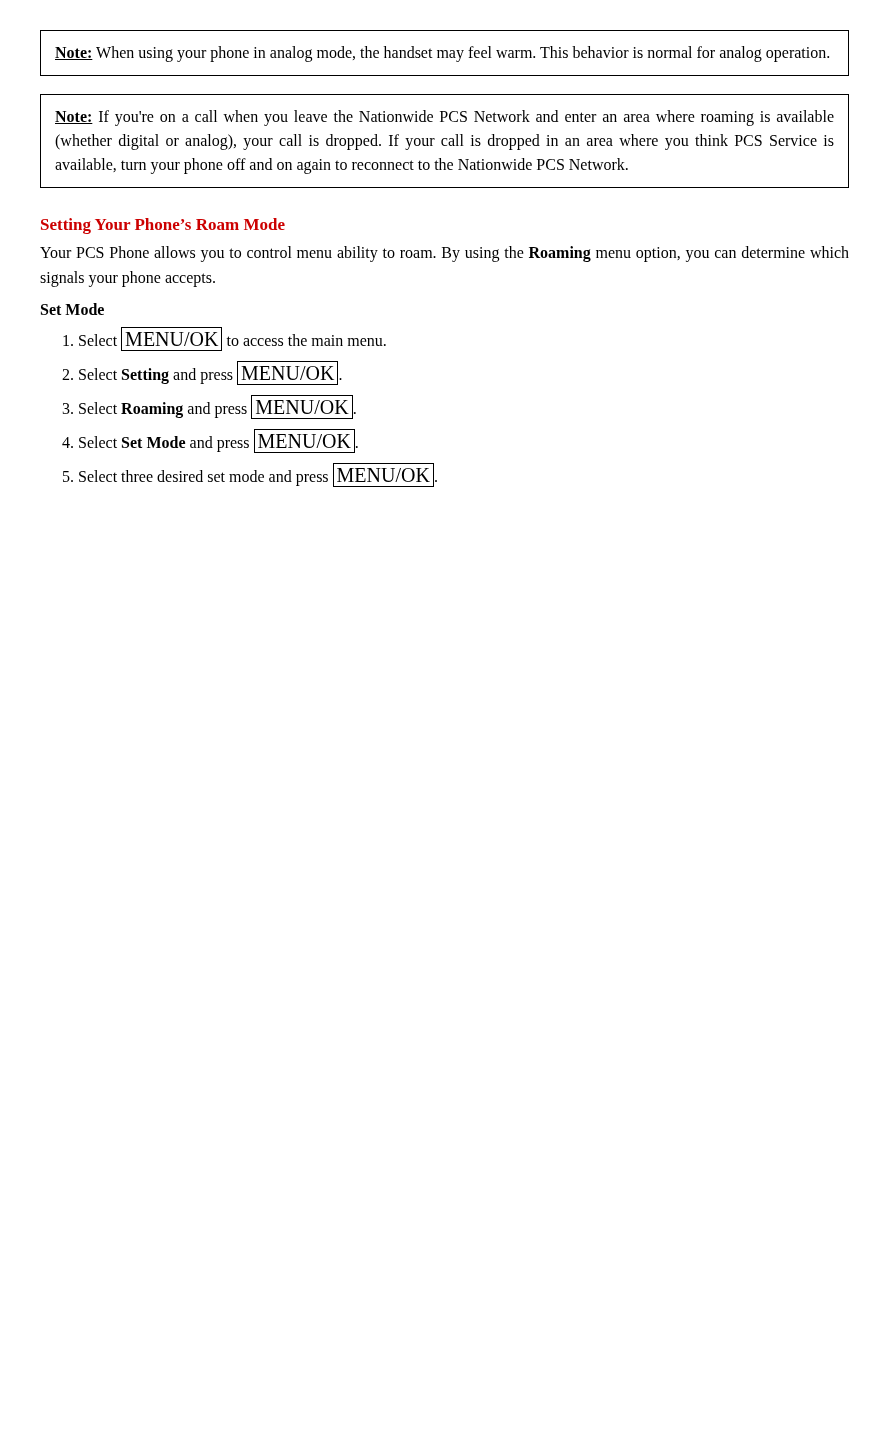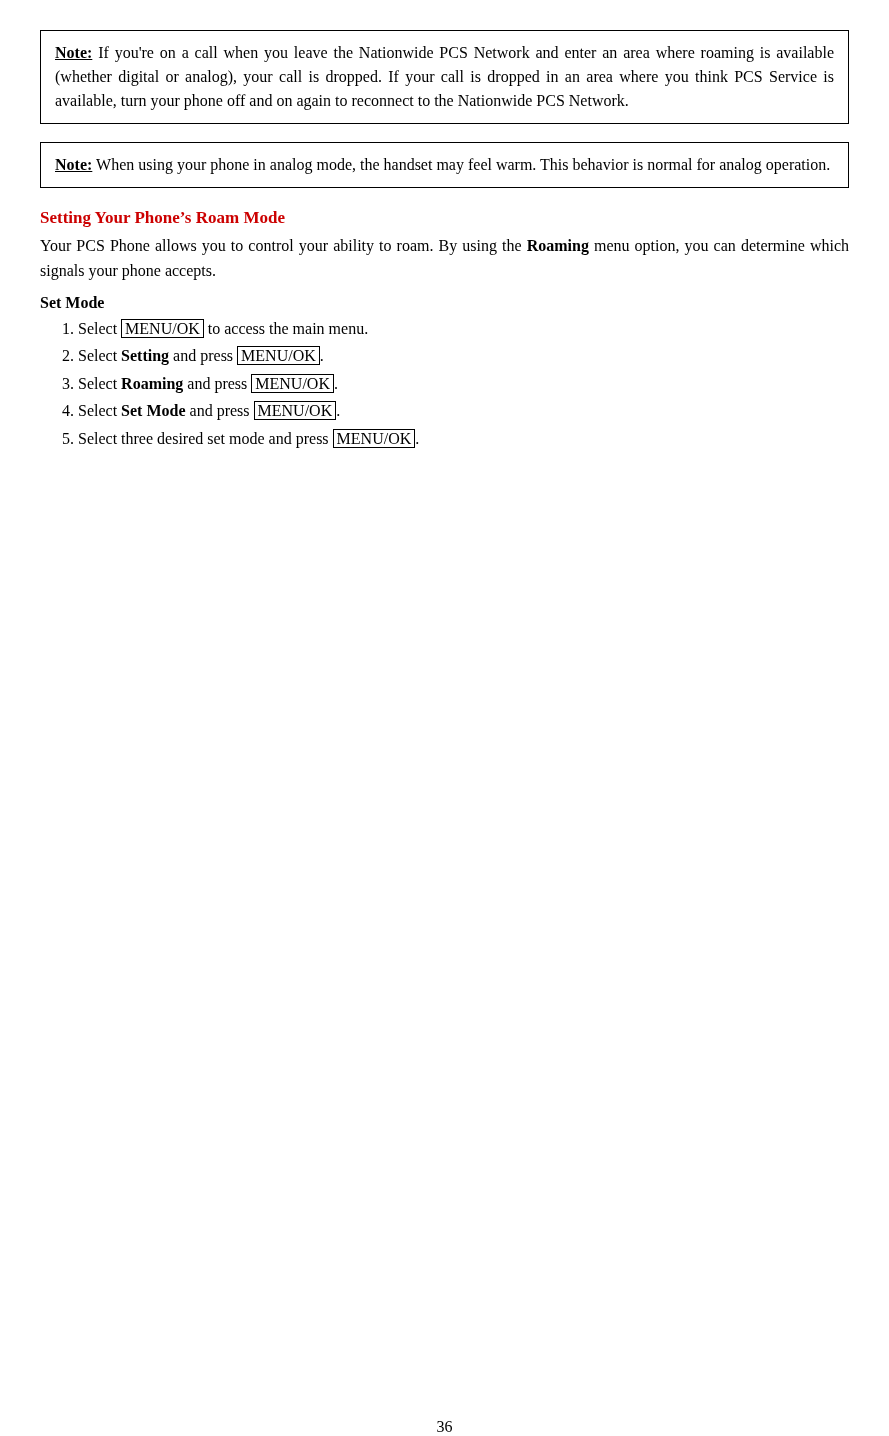--- a/index.html
+++ b/index.html
@@ -32,21 +32,21 @@
     .note-label {
       font-weight: bold;
       text-decoration: underline;
     }
 
     .section-heading {
       color: #cc0000;
       font-weight: bold;
       font-size: 17px;
       margin-bottom: 6px;
-      margin-top: 20px;
+      margin-top: 27px;
     }
 
     .body-text {
       line-height: 1.55;
       text-align: justify;
       margin-bottom: 6px;
     }
 
     .subheading {
       font-weight: bold;
@@ -56,21 +56,21 @@
     }
 
     .bold-inline {
       font-weight: bold;
     }
 
     .kbd-box {
       border: 1px solid #000;
       padding: 0px 3px;
       font-family: Times New Roman, Times, serif;
-      font-size: 16px;
+      font-size: 20px;
     }
 
     ol {
       margin-left: 38px;
       margin-top: 4px;
     }
 
     ol li {
       line-height: 1.6;
       margin-bottom: 2px;
@@ -91,35 +91,35 @@
     }
   </style>
 </head>
 <body>
 
 <div class="page-wrapper">
 
   <div class="note-box">
     <p>
       <span class="note-label">Note:</span>
-      <span> <span>If you're on a call when you leave the Nationwide PCS Network and enter an area where roaming is available (whether digital or analog), your call is dropped. If your call is dropped in an area where you think PCS Service is available, turn your phone off and on again to reconnect to the Nationwide PCS Network.</span></span>
+      <span> <span>When using your phone in analog mode, the handset may feel warm. This behavior is normal for analog operation.</span></span>
     </p>
   </div>
 
   <div class="note-box">
     <p>
       <span class="note-label">Note:</span>
-      <span> <span>When using your phone in analog mode, the handset may feel warm. This behavior is normal for analog operation.</span></span>
+      <span> <span>If you're on a call when you leave the Nationwide PCS Network and enter an area where roaming is available (whether digital or analog), your call is dropped. If your call is dropped in an area where you think PCS Service is available, turn your phone off and on again to reconnect to the Nationwide PCS Network.</span></span>
     </p>
   </div>
 
   <div class="section-heading">Setting Your Phone’s Roam Mode</div>
 
   <p class="body-text">
-    <span>Your PCS Phone allows you to control your ability to roam. By using the</span>
+    <span>Your PCS Phone allows you to control menu ability to roam. By using the</span>
     <span> </span><span class="bold-inline">Roaming</span>
     <span> </span><span>menu option, you can determine which signals your phone accepts.</span>
   </p>
 
   <div class="subheading">Set Mode</div>
 
 
   <ol>
 
     <li>
@@ -137,15 +137,14 @@
     <li>
       <span>Select </span><span class="bold-inline">Set Mode</span><span> and press </span><span class="kbd-box">MENU/OK</span><span>.</span>
     </li>
 
     <li>
       <span>Select three desired set mode and press </span><span class="kbd-box">MENU/OK</span><span>.</span>
     </li>
 
   </ol>
 
-  <div class="page-number">36</div>
 
 </div>
 
 </body></html>

